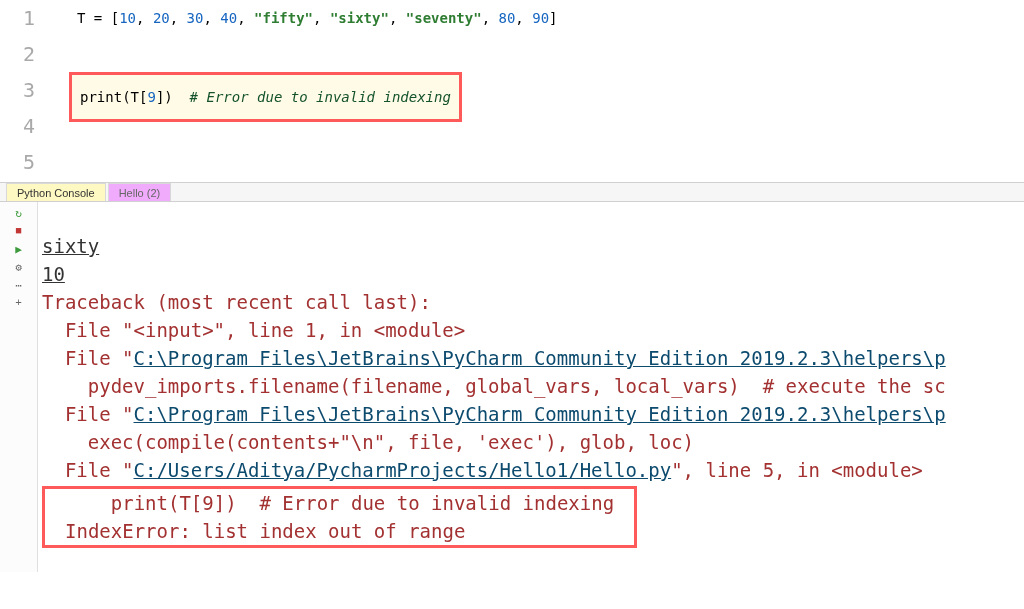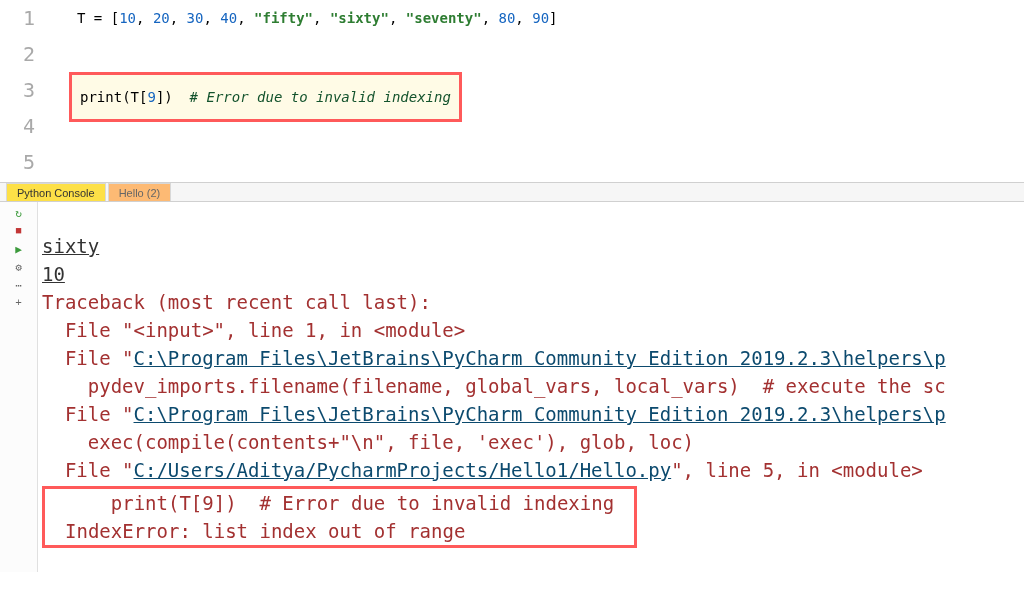--- a/index.html
+++ b/index.html
@@ -64,27 +64,27 @@
     background: #f6f6f6;
     height: 20px;
     align-items: center;
     padding-left: 6px;
     margin-top: 2px;
   }
   .tab {
     padding: 0 10px;
     height: 18px;
     line-height: 18px;
-    background: #fdba74;
+    background: #f0abfc;
     margin-right: 2px;
     color: #666;
     border: 1px solid #d8d8d8;
     border-bottom: none;
   }
-  .tab.active { background: #fde047; color: #333; }
+  .tab.active { background: #fef9c3; color: #333; }
 
   .console-wrap {
     display: flex;
     height: 370px;
   }
   .console-gutter {
     width: 38px;
     display: flex;
     flex-direction: column;
     align-items: center;

